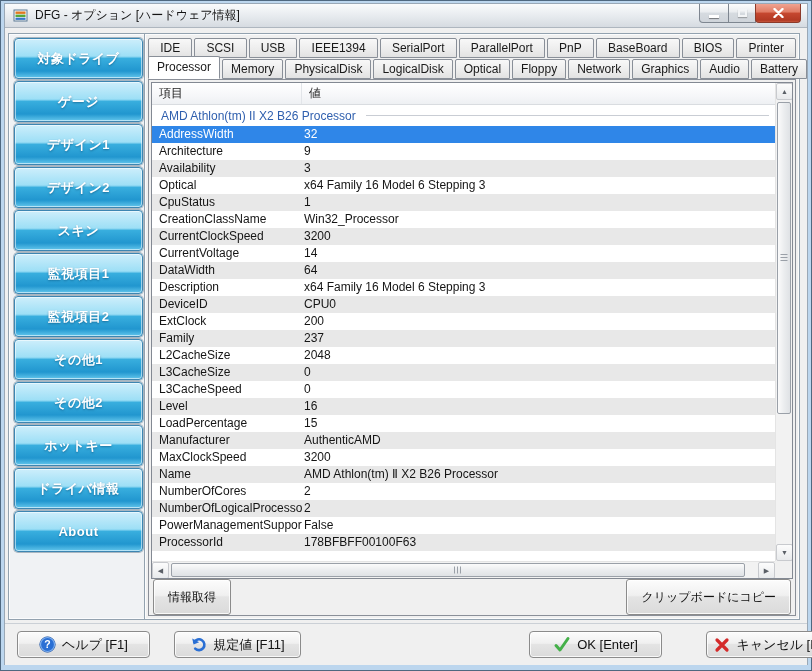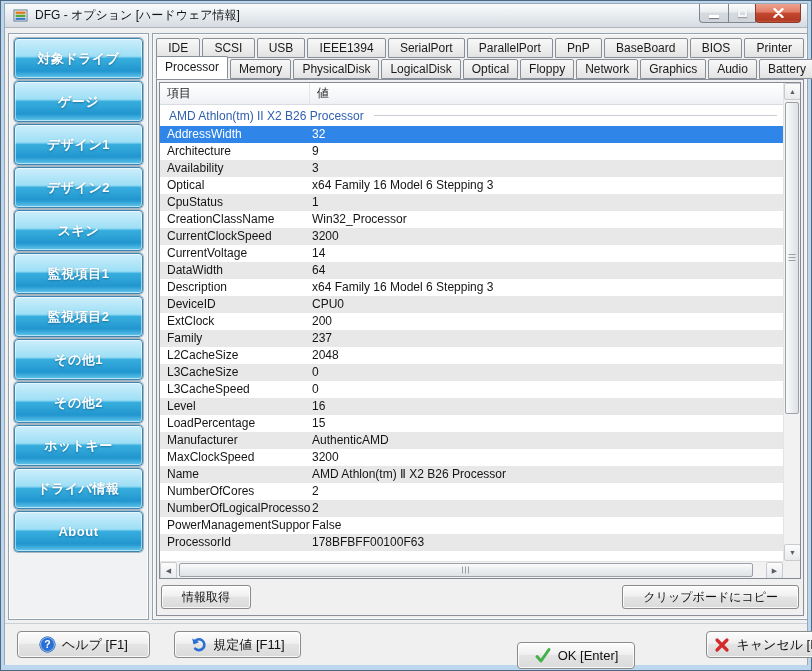--- a/index.html
+++ b/index.html
@@ -24,21 +24,21 @@
     background:linear-gradient(#f0a391,#e07b64 45%,#c64830 50%,#b23a24 90%,#c7573d);}
   .glyph-min{width:10px;height:3px;background:#fff;box-shadow:0 1px 1px rgba(0,0,0,.45);margin-top:6px;}
   .glyph-max{width:9px;height:8px;border:2px solid #f2f4f6;box-shadow:0 1px 1px rgba(0,0,0,.25);}
 
   
   .client{position:relative;height:637px;}
 
   .panel{position:absolute;top:5px;border:1px solid #93a2af;background:#f0f2f4;
     box-shadow:inset 0 0 0 1px #fbfcfd;}
   .sidebar{left:3px;width:141px;height:587px;padding-top:2px;}
-  .content{left:147px;width:656px;height:587px;background:#f0f0f0;padding:3px;}
+  .content{left:139px;width:656px;height:587px;background:#f0f0f0;padding:3px;}
 
   
   .side-btn{display:flex;align-items:center;justify-content:center;width:129px;height:41px;
     margin:2px auto;border:1px solid #3d86b2;border-radius:4px;cursor:pointer;
     color:#fff;font-size:13px;font-weight:bold;letter-spacing:.5px;
     text-shadow:0 1px 2px rgba(0,60,100,.5);white-space:nowrap;overflow:hidden;
     background:linear-gradient(180deg,#cdeefb 0%,#9ddff6 44%,#38aede 50%,#2196cf 82%,#63c6ec 100%);
     box-shadow:inset 0 0 0 1px rgba(255,255,255,.55),0 0 0 1px #a8b6c1;}
   .side-btn.active{border-color:#aa5c2c;text-shadow:0 1px 2px rgba(110,50,0,.55);
     background:linear-gradient(180deg,#fbe4b8 0%,#f6c072 44%,#ef9434 50%,#e07e1e 82%,#f2b65a 100%);}
@@ -90,26 +90,26 @@
     background:linear-gradient(#fbfbfb,#ebedef 50%,#dfe2e5);}
   .hthumb::after{content:"";position:absolute;left:50%;top:50%;width:8px;height:7px;transform:translate(-50%,-50%);
     background:repeating-linear-gradient(90deg,#9aa0a8 0 1px,transparent 1px 3px);}
 
   
   .btn{display:inline-flex;align-items:center;justify-content:center;gap:6px;cursor:pointer;
     border:1px solid #8b8b8b;border-radius:3px;color:#111;font-size:12px;
     background:linear-gradient(#fcfcfc,#f0f0f0 45%,#e4e4e4 50%,#dadada);
     box-shadow:inset 0 0 0 1px rgba(255,255,255,.8);}
   .actions{height:32px;margin-top:2px;display:flex;align-items:center;justify-content:space-between;padding:0 2px;}
-  .btn.small{height:24px;padding:0 20px;}
+  .btn.small{height:36px;padding:0 14px;}
   .bottombar{position:absolute;left:0;right:0;bottom:0;height:42px;border-top:1px solid #cbd0d6;background:#f0f0f0;}
   .bb-btn{position:absolute;top:7px;height:27px;font-size:13px;border-radius:4px;}
   .bb-help{left:12px;width:133px;}
   .bb-default{left:169px;width:127px;}
-  .bb-ok{left:512px;width:118px;margin-top:11px;}
+  .bb-ok{left:524px;width:133px;}
   .bb-cancel{left:701px;width:138px;}
   .ico{flex:none;display:inline-flex;}
 </style>
 </head>
 <body>
 
 <div class="window">
  <div class="frame">
 
   <div class="titlebar">

